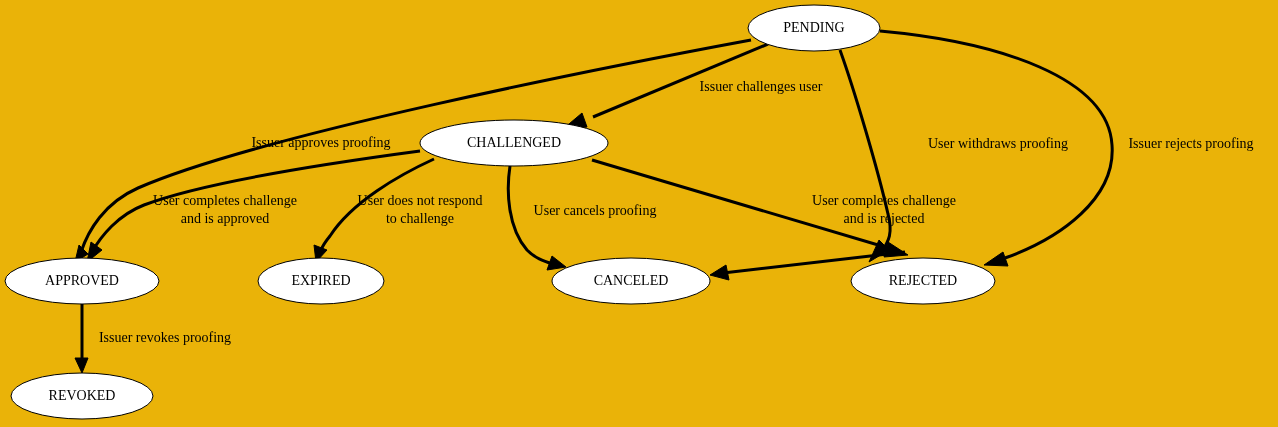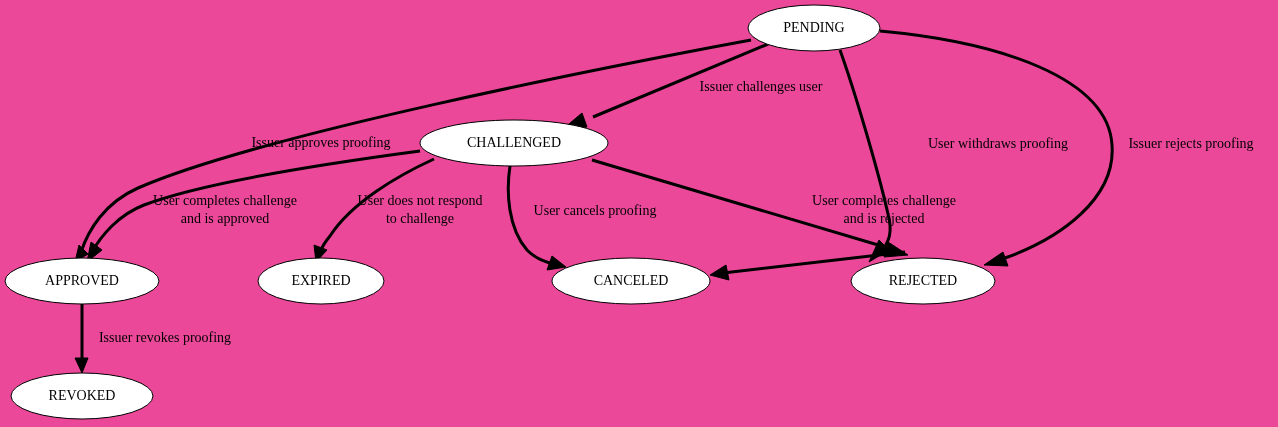--- a/index.html
+++ b/index.html
@@ -10,21 +10,21 @@
   body {
     width: 1278px;
     height: 427px;
     overflow: hidden;
     font-family: "Liberation Serif", "DejaVu Serif", serif;
   }
   #graph-root {
     position: relative;
     width: 1278px;
     height: 427px;
-    background: #ec4899;
+    background: #eab308;
   }
   svg#state-machine {
     display: block;
     width: 1278px;
     height: 427px;
   }
   .node-ellipse {
     fill: #ffffff;
     stroke: #000000;
     stroke-width: 1;

